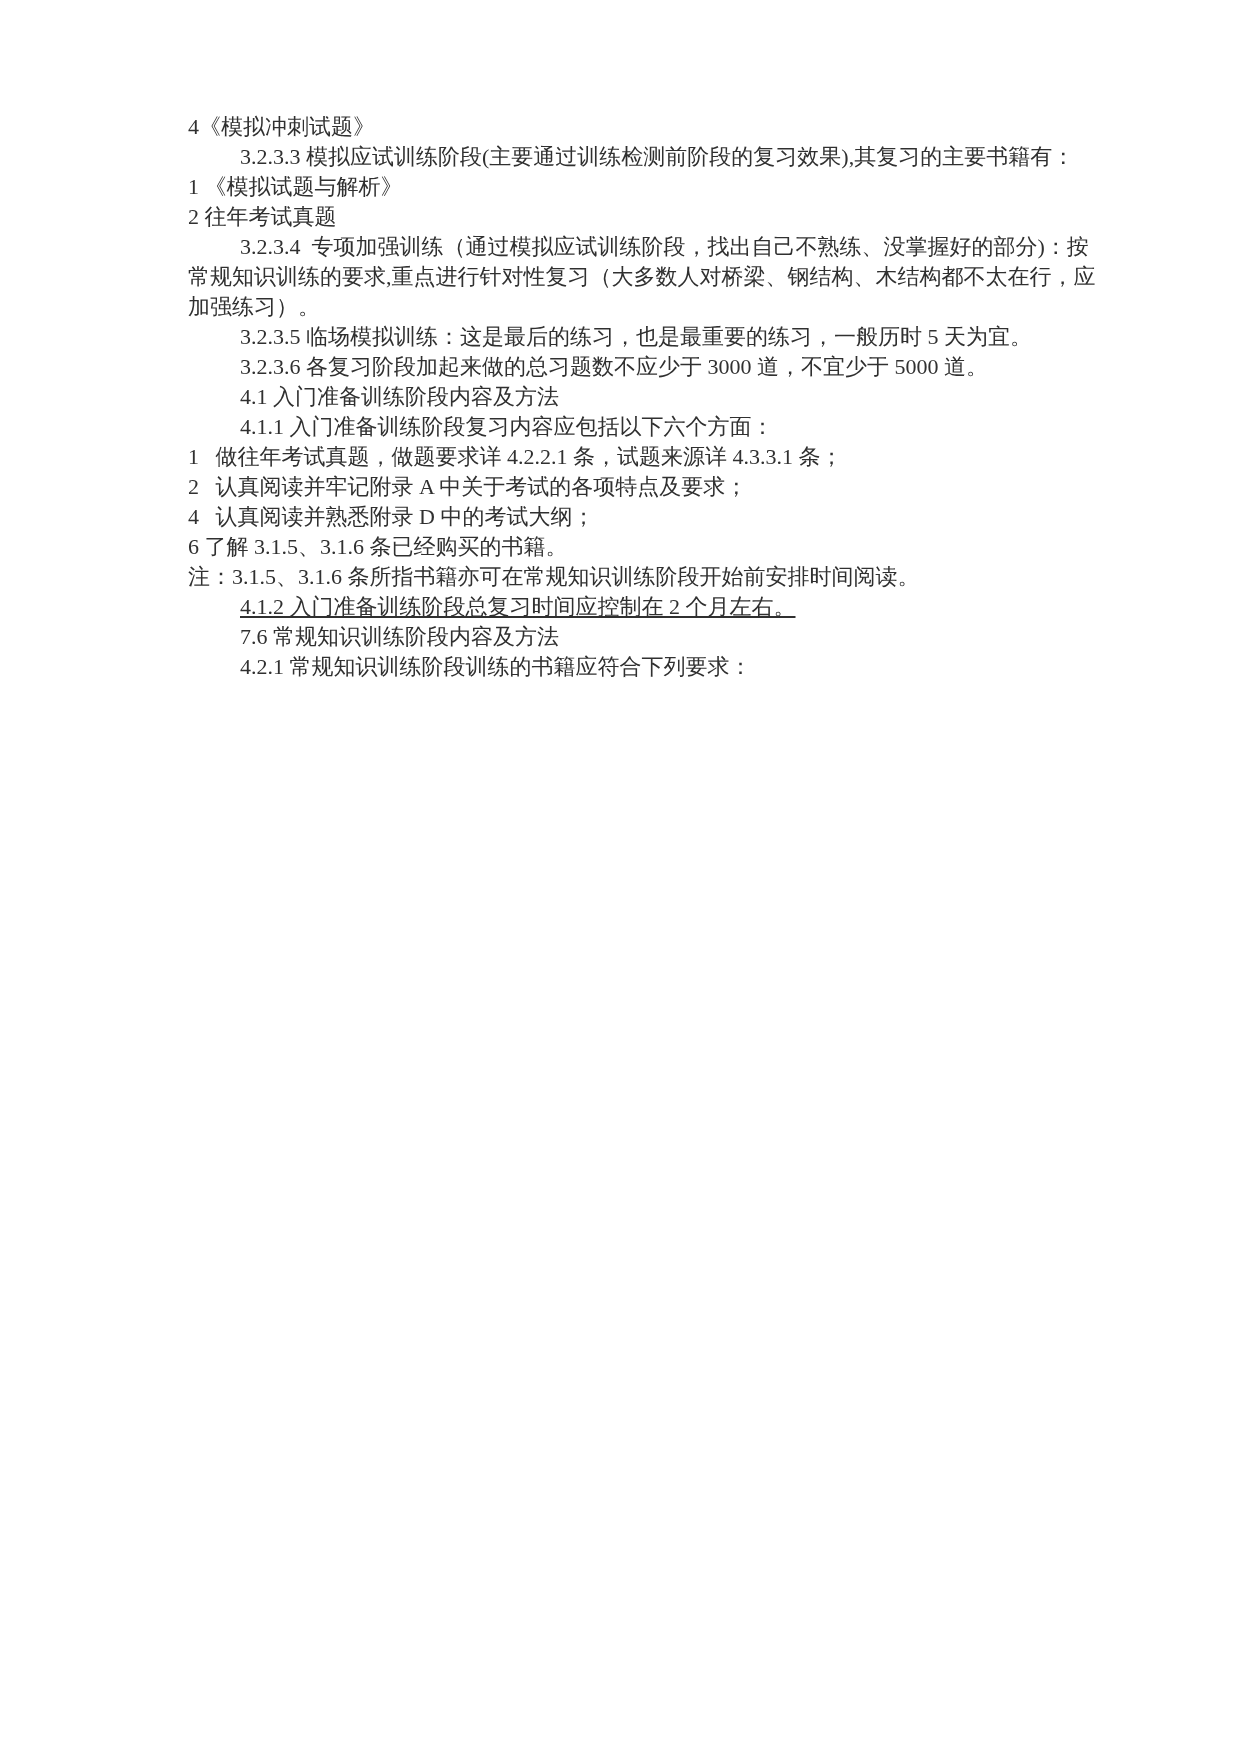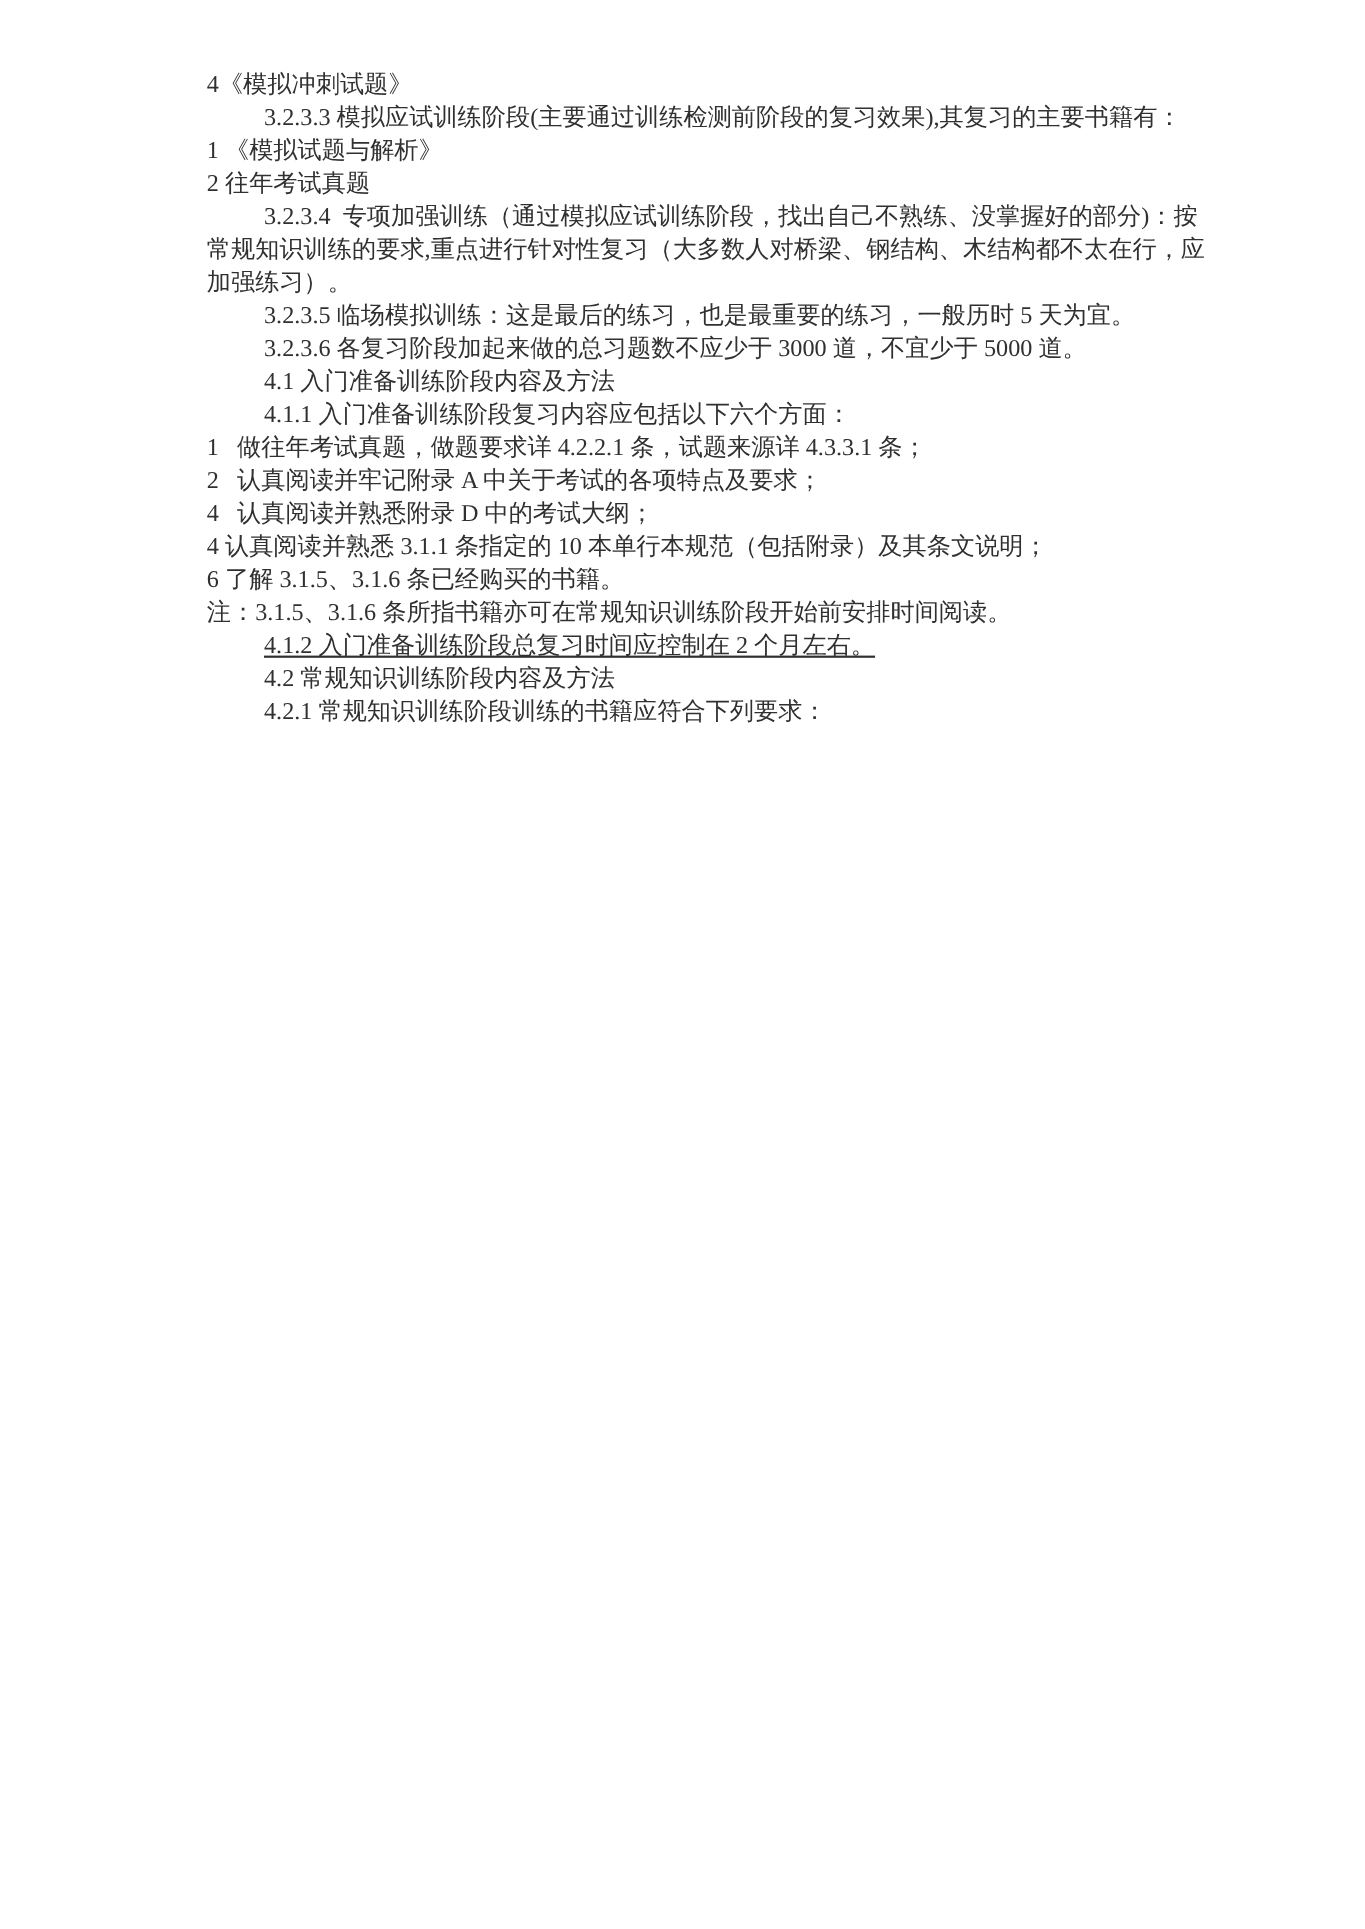--- a/index.html
+++ b/index.html
@@ -7,21 +7,21 @@
     padding: 0;
     background: #ffffff;
   }
   .page {
     position: relative;
     width: 1241px;
     height: 1754px;
     box-sizing: border-box;
     background: #ffffff;
     overflow: hidden;
-    padding: 62px 138px 0 188px;
+    padding: 112px 138px 0 188px;
     font-family: "Liberation Serif", "DejaVu Serif", serif;
     color: #303030;
   }
   .page p {
     margin: 0;
     font-size: 22px;
     line-height: 30px;
     white-space: pre-wrap;
     text-align: left;
     font-weight: 400;
@@ -54,19 +54,18 @@
   <p class="book-item g62">1 《模拟试题与解析》</p>
   <p class="book-item g27">2 往年考试真题</p>
   <p class="body-para g28">3.2.3.4  专项加强训练（通过模拟应试训练阶段，找出自己不熟练、没掌握好的部分)：按常规知识训练的要求,重点进行针对性复习（大多数人对桥梁、钢结构、木结构都不太在行，应加强练习）。</p>
   <p class="body-para g40">3.2.3.5 临场模拟训练：这是最后的练习，也是最重要的练习，一般历时 5 天为宜。</p>
   <p class="body-para g30">3.2.3.6 各复习阶段加起来做的总习题数不应少于 3000 道，不宜少于 5000 道。</p>
   <p class="body-para g37">4.1 入门准备训练阶段内容及方法</p>
   <p class="body-para g30">4.1.1 入门准备训练阶段复习内容应包括以下六个方面：</p>
   <p class="num-item g34">1   做往年考试真题，做题要求详 4.2.2.1 条，试题来源详 4.3.3.1 条；</p>
   <p class="num-item g30">2   认真阅读并牢记附录 A 中关于考试的各项特点及要求；</p>
   <p class="num-item g33">4   认真阅读并熟悉附录 D 中的考试大纲；</p>
-  <p class="num-item g25">4 认真阅读并熟悉 3.1.1 条指定的 10 本单行本规范（包括附录）及其条文说明；</p>
   <p class="num-item g28">6 了解 3.1.5、3.1.6 条已经购买的书籍。</p>
   <p class="num-item g33">注：3.1.5、3.1.6 条所指书籍亦可在常规知识训练阶段开始前安排时间阅读。</p>
   <p class="body-para g35">4.1.2 入门准备训练阶段总复习时间应控制在 2 个月左右。</p>
-  <p class="body-para g30">4.2 常规知识训练阶段内容及方法</p>
+  <p class="body-para g30">7.6 常规知识训练阶段内容及方法</p>
   <p class="body-para g28">4.2.1 常规知识训练阶段训练的书籍应符合下列要求：</p>
 </div>
 
 </body></html>

